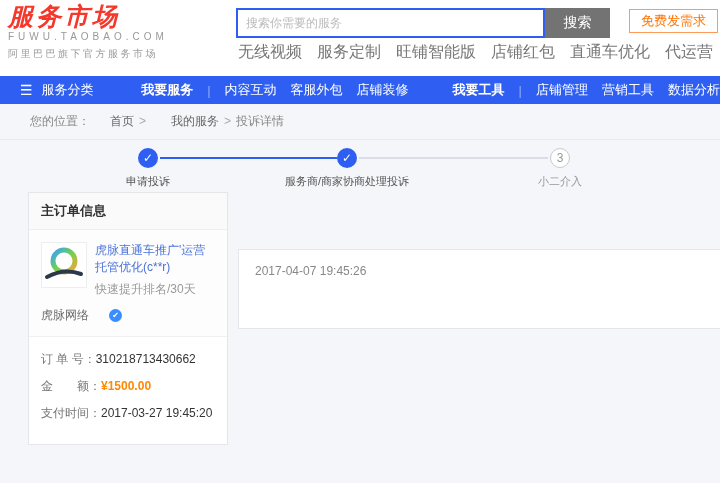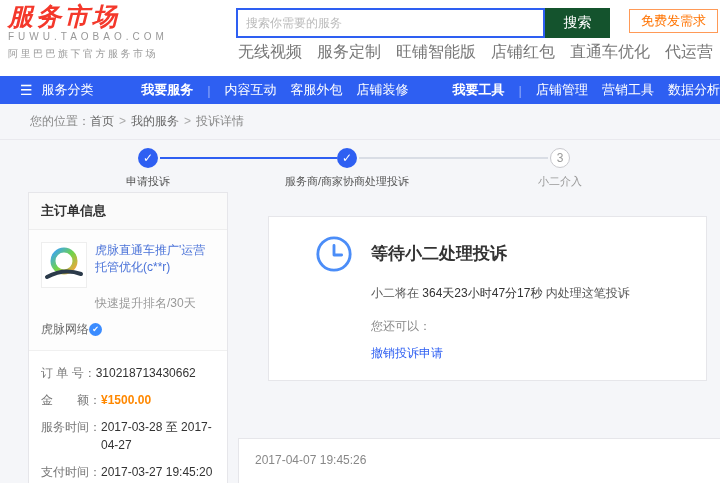--- a/index.html
+++ b/index.html
@@ -9,38 +9,38 @@
 
   
   .top { position:relative; height:76px; background:#fff; }
   .logo { position:absolute; left:8px; top:3px; cursor:pointer; }
   .logo-title { font-size:25px; font-weight:900; font-style:italic; color:#f4382b; letter-spacing:3px; line-height:1.05; }
   .logo-sub { font-size:10px; color:#999; letter-spacing:4px; margin-top:2px; }
   .logo-tagline { font-size:10px; color:#9a9a9a; letter-spacing:2.5px; margin-top:5px; white-space:nowrap; }
   .search-wrap { position:absolute; left:236px; top:8px; display:flex; }
   .search-input { width:309px; height:30px; border:2px solid #2e5ff2; padding:0 8px; font-size:12px; outline:none; color:#333; background:#fff; }
   .search-input::placeholder { color:#bbb; }
-  .search-btn { width:65px; height:30px; background:#14532d; color:#fff; border:none; font-size:14px; cursor:pointer; }
+  .search-btn { width:65px; height:30px; background:#737373; color:#fff; border:none; font-size:14px; cursor:pointer; }
   .free-demand { position:absolute; right:2px; top:9px; border:1px solid #ff9a57; color:#ff7300; font-size:13px; padding:2px 11px; background:#fff; white-space:nowrap; }
   .quick-links { position:absolute; left:238px; top:42px; display:flex; gap:15px; font-size:16px; }
   .quick-links a { color:#777; white-space:nowrap; }
 
   
   .mainnav { height:28px; background:#2e5ff2; color:#fff; display:flex; align-items:center; font-size:13px; }
   .nav-cat { display:flex; align-items:center; gap:9px; padding-left:20px; width:196px; cursor:pointer; }
   .menu-icon { font-size:14px; line-height:1; }
   .menu { display:flex; align-items:center; gap:14px; margin-left:22px; }
   .menu a { color:#fff; white-space:nowrap; }
   .menu .bold { font-weight:bold; }
   .sep { color:rgba(255,255,255,.45); }
   .nav-gap { width:16px; }
 
   
   .breadcrumb { padding:9px 0 9px 30px; font-size:12px; color:#888; border-bottom:1px solid #e9e9ee; }
-  .breadcrumb a { color:#666; }
+  .breadcrumb a { color:#666;margin-left:20px; }
   .bsep { margin:0 5px; color:#aaa; }
 
   
   .steps { position:relative; height:52px; }
   .step-line { position:absolute; top:17px; height:2px; }
   .line1 { left:160px; width:177px; background:#2e5ff2; }
   .line2 { left:359px; width:189px; background:#d9dde5; }
   .step-circle { position:absolute; top:8px; width:20px; height:20px; border-radius:50%; text-align:center; font-size:12px; line-height:20px; }
   .done { background:#2e5ff2; color:#fff; }
   .pending { background:#fff; border:1px solid #c9c9ce; color:#999; line-height:18px; }
@@ -53,22 +53,22 @@
   
   .content { display:flex; align-items:flex-start; padding-left:28px; }
 
   .order-panel { width:200px; background:#fff; border:1px solid #e6e6ea; flex:none; }
   .order-header { padding:9px 12px; font-size:13px; font-weight:bold; color:#333; background:#fafafa; border-bottom:1px solid #eee; }
   .product { padding:12px; border-bottom:1px solid #f0f0f0; background:#fdfdfd; }
   .product-row { display:flex; }
   .product-img { width:46px; height:46px; border:1px solid #eee; background:#fff; flex:none; }
   .product-info { margin-left:8px; font-size:12px; min-width:0; }
   .product-name { color:#4a72d8; line-height:17px; cursor:pointer; word-break:break-all; }
-  .product-spec { color:#999; margin-top:19px; }
-  .product-vendor { display:flex; align-items:center; gap:0; font-size:12px; color:#666; margin-top:9px; }
+  .product-spec { color:#999; margin-top:5px; }
+  .product-vendor { display:flex; align-items:center; gap:20px; font-size:12px; color:#666; margin-top:9px; }
   .badge { width:13px; height:13px; border-radius:50%; background:#3b8cff; color:#fff; font-size:8px; line-height:13px; text-align:center; flex:none; }
   .order-fields { padding:13px 12px; font-size:12px; }
   .field-row { display:flex; margin-bottom:9px; line-height:18px; }
   .field-label { color:#777; white-space:pre; flex:none; }
   .field-value { color:#333; word-break:break-all; }
   .field-value.amount { color:#ff8800;font-weight:bold; }
 
   .right-col { flex:1; margin-left:10px; min-width:0; }
   .waiting-panel { margin:24px 13px 0 30px; background:#fff; border:1px solid #e6e6ea; padding:18px 20px 18px 46px; display:flex; }
   .clock-icon { flex:none; width:38px; height:38px; }
@@ -175,44 +175,26 @@
     <div class="order-fields">
       <div class="field-row">
         <span class="field-label">订 单 号：</span>
         <span class="field-value">310218713430662</span>
       </div>
       <div class="field-row">
         <span class="field-label">金　　额：</span>
         <span class="field-value amount">¥1500.00</span>
       </div>
       <div class="field-row">
-        <span class="field-label">服务时间：</span>
-        <span class="field-value">2017-03-28 至 2017-04-27</span>
-      </div>
-      <div class="field-row">
         <span class="field-label">支付时间：</span>
         <span class="field-value">2017-03-27 19:45:20</span>
       </div>
     </div>
   </aside>
 
   <div class="right-col">
-    <section class="waiting-panel">
-      <svg class="clock-icon" viewBox="0 0 40 40">
-        <circle cx="20" cy="20" r="17" fill="none" stroke="#4b8df8" stroke-width="3"></circle>
-        <path d="M20 11 L20 21 L28 21" fill="none" stroke="#4b8df8" stroke-width="3" stroke-linecap="round" stroke-linejoin="round"></path>
-      </svg>
-      <div class="waiting-body">
-        <div class="waiting-title">等待小二处理投诉</div>
-        <div class="waiting-desc">
-          <span>小二将在 </span><span class="countdown">364天23小时47分17秒</span><span> 内处理这笔投诉</span>
-        </div>
-        <div class="hint">您还可以：</div>
-        <a class="action-link">撤销投诉申请</a>
-      </div>
-    </section>
 
     <section class="records-panel">
       <div class="records-body">2017-04-07 19:45:26</div>
     </section>
   </div>
 
 </div>
 
 </body></html>

